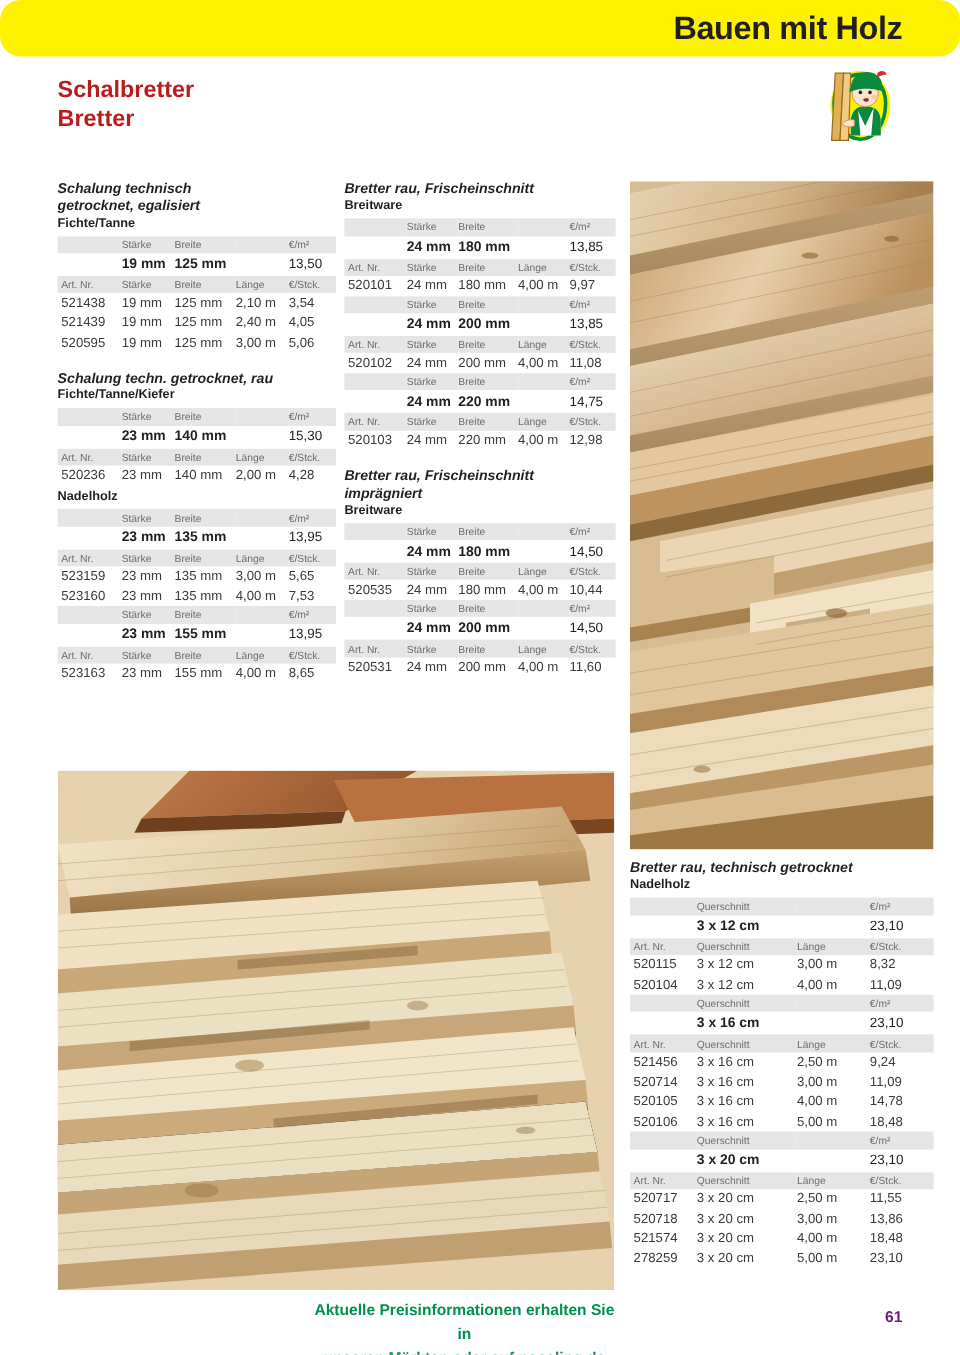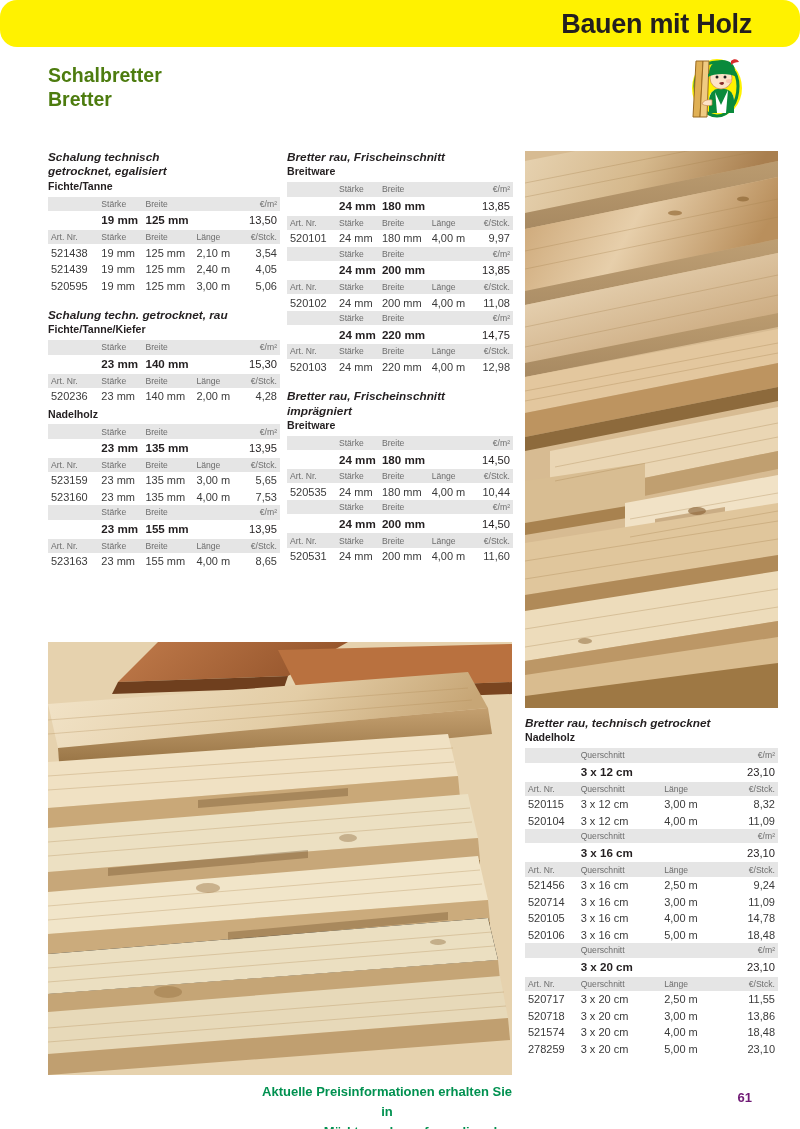--- a/index.html
+++ b/index.html
@@ -33,21 +33,21 @@
     white-space: nowrap;
   }
 
   
   .page-heading {
     position: absolute;
     left: 48px; top: 64px;
     font-size: 19.5px;
     font-weight: bold;
     line-height: 1.22;
-    color: #4d7c0f;
+    color: #b91c1c;
     white-space: pre-line;
   }
 
   
   .mascot {
     position: absolute;
     left: 676px; top: 55px;
     width: 72px; height: 68px;
   }
 
@@ -107,21 +107,21 @@
   tr.colhead td { color: #6d6d6d; font-size: 8.6px; padding: 2.2px 0; }
 
   
   tr.drow td { font-size: 11px; color: #3a3a3a; padding: 2.3px 0; }
 
   
   .c-art   { width: 23%; text-align: left;  padding-left: 3px !important; }
   .c-a     { width: 19%; text-align: left;  }
   .c-b     { width: 22%; text-align: left;  }
   .c-c     { width: 19%; text-align: left;  }
-  .c-p     { width: 17%; text-align: right; padding-right: 3px !important; }
+  .c-p     { width: 17%; text-align: left; padding-right: 3px !important; }
 
   
   .sp-art  { width: 23%; }
 
   
   .r .c-art { width: 22%; }
   .r .c-a   { width: 33%; }
   .r .c-c   { width: 24%; }
   .r .c-p   { width: 21%; }
 

